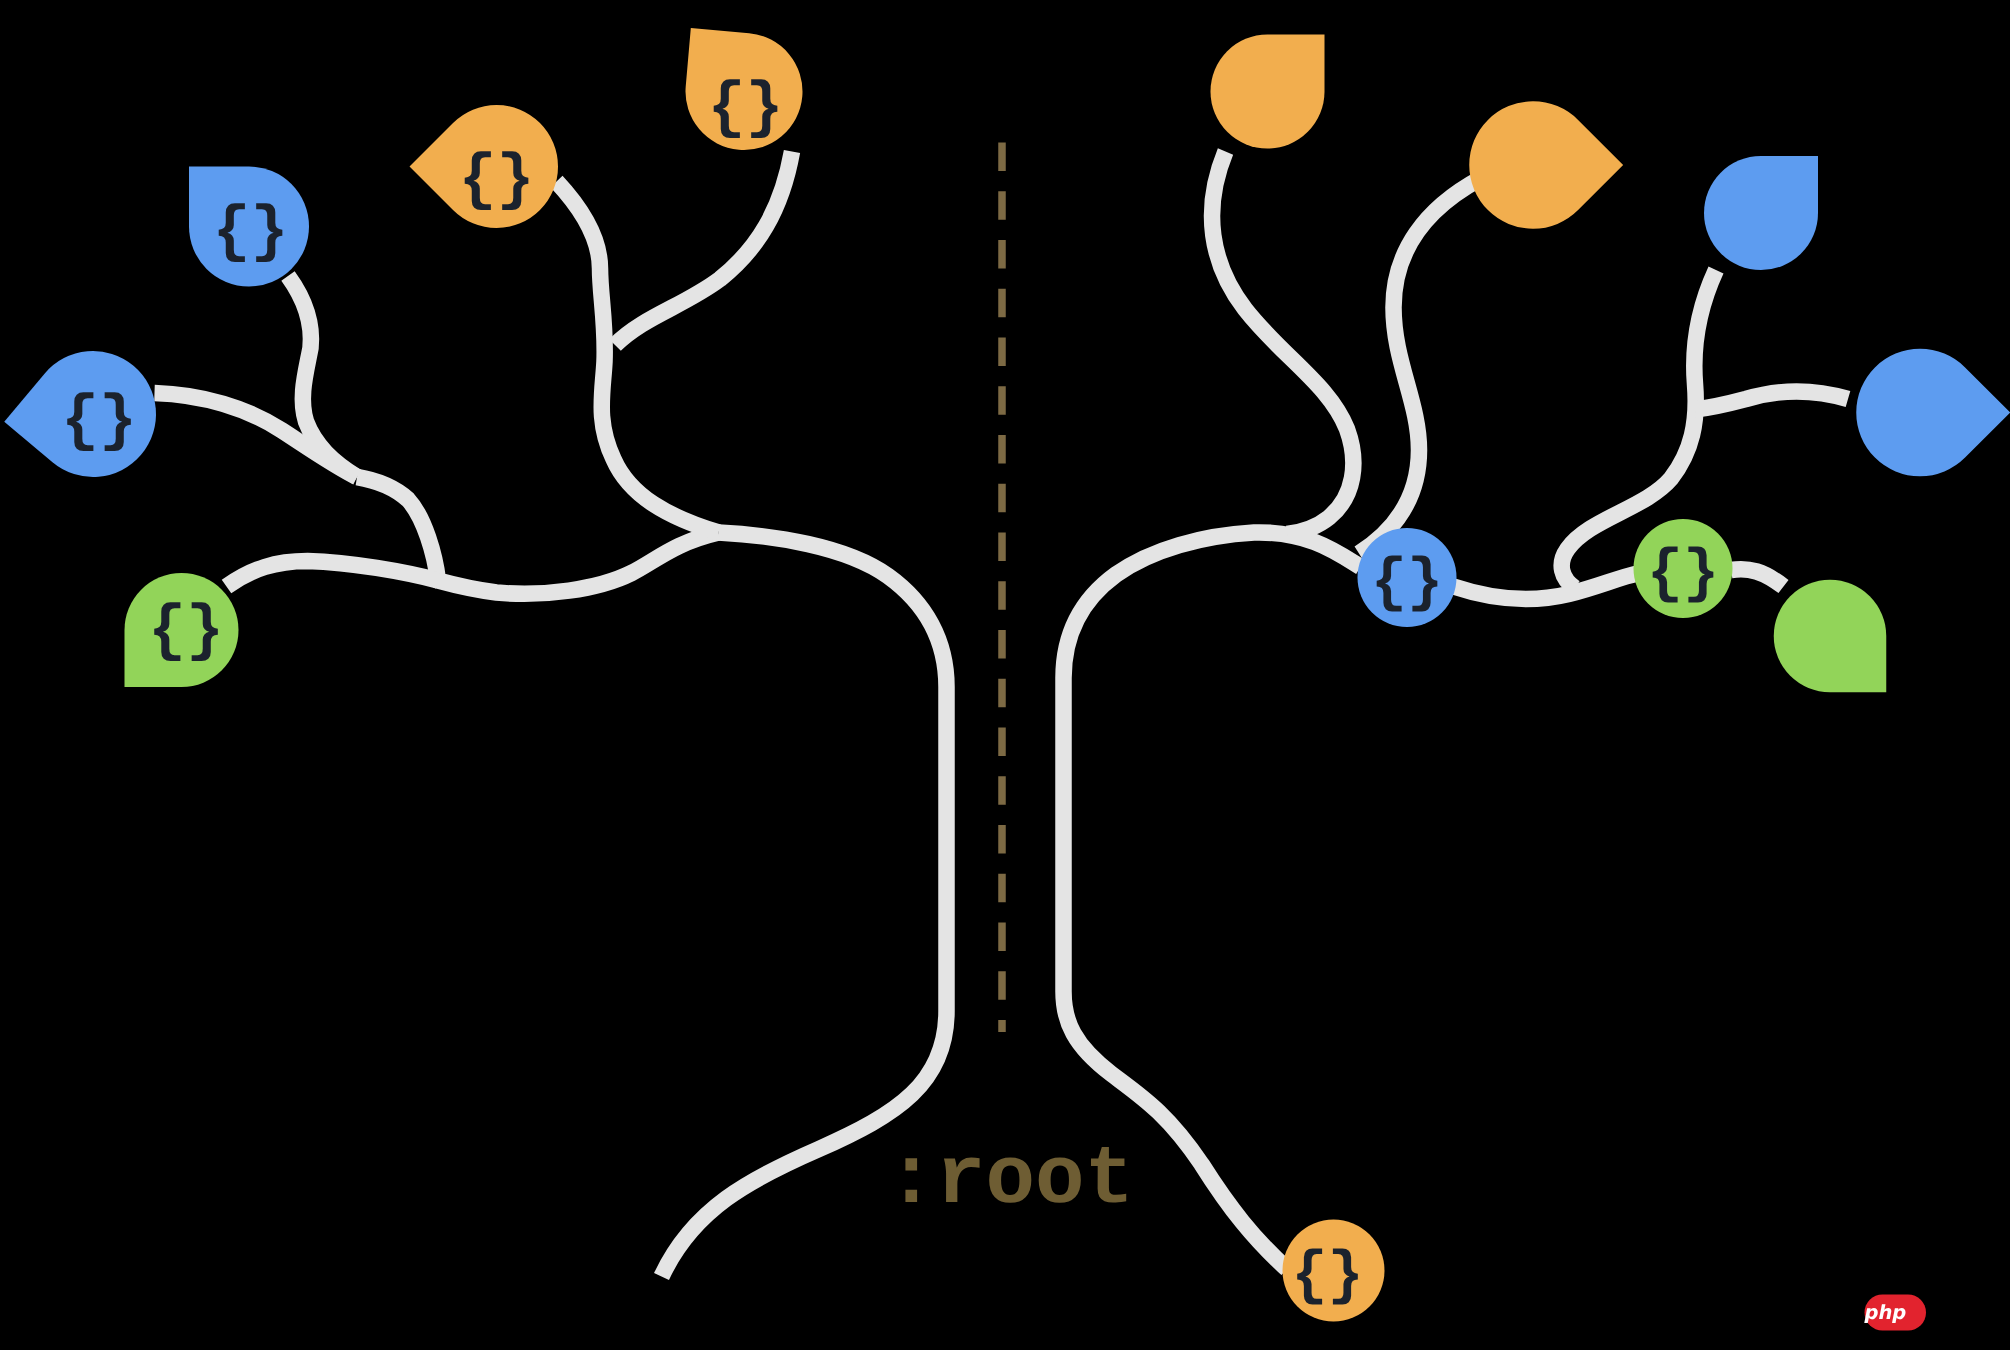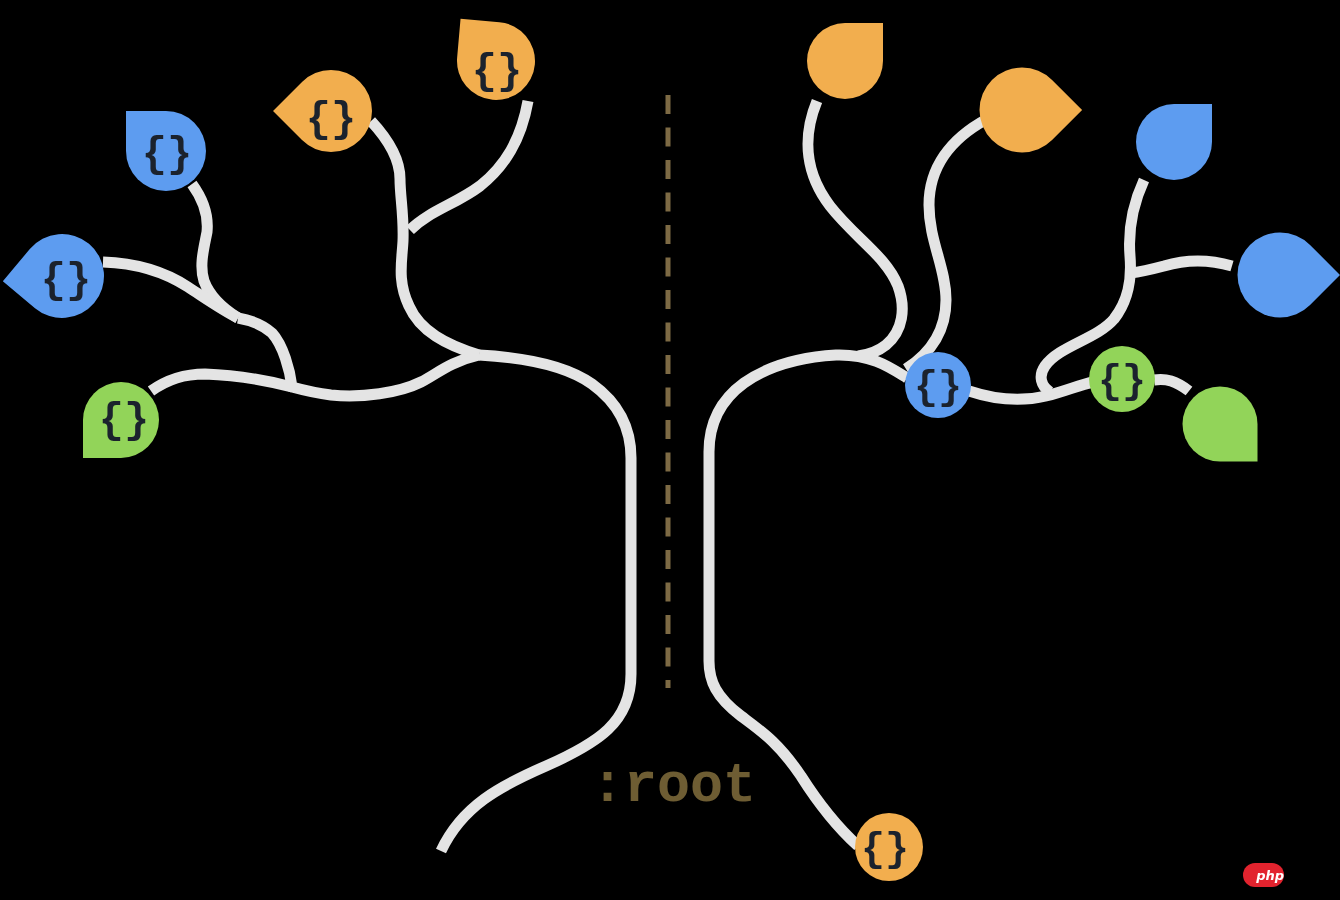--- a/index.html
+++ b/index.html
@@ -42,21 +42,21 @@
   }
   .php-badge {
     position: absolute;
     left: 1243px;
     top: 863px;
     width: 41px;
     height: 24px;
     border-radius: 12px;
     display: flex;
     align-items: center;
-    justify-content: flex-end;
+    justify-content: flex-start;
     font-family: "DejaVu Sans", sans-serif;
     font-style: italic;
     font-weight: bold;
     font-size: 13px;
     line-height: 1;
   }
 </style>
 </head>
 <body>
 

